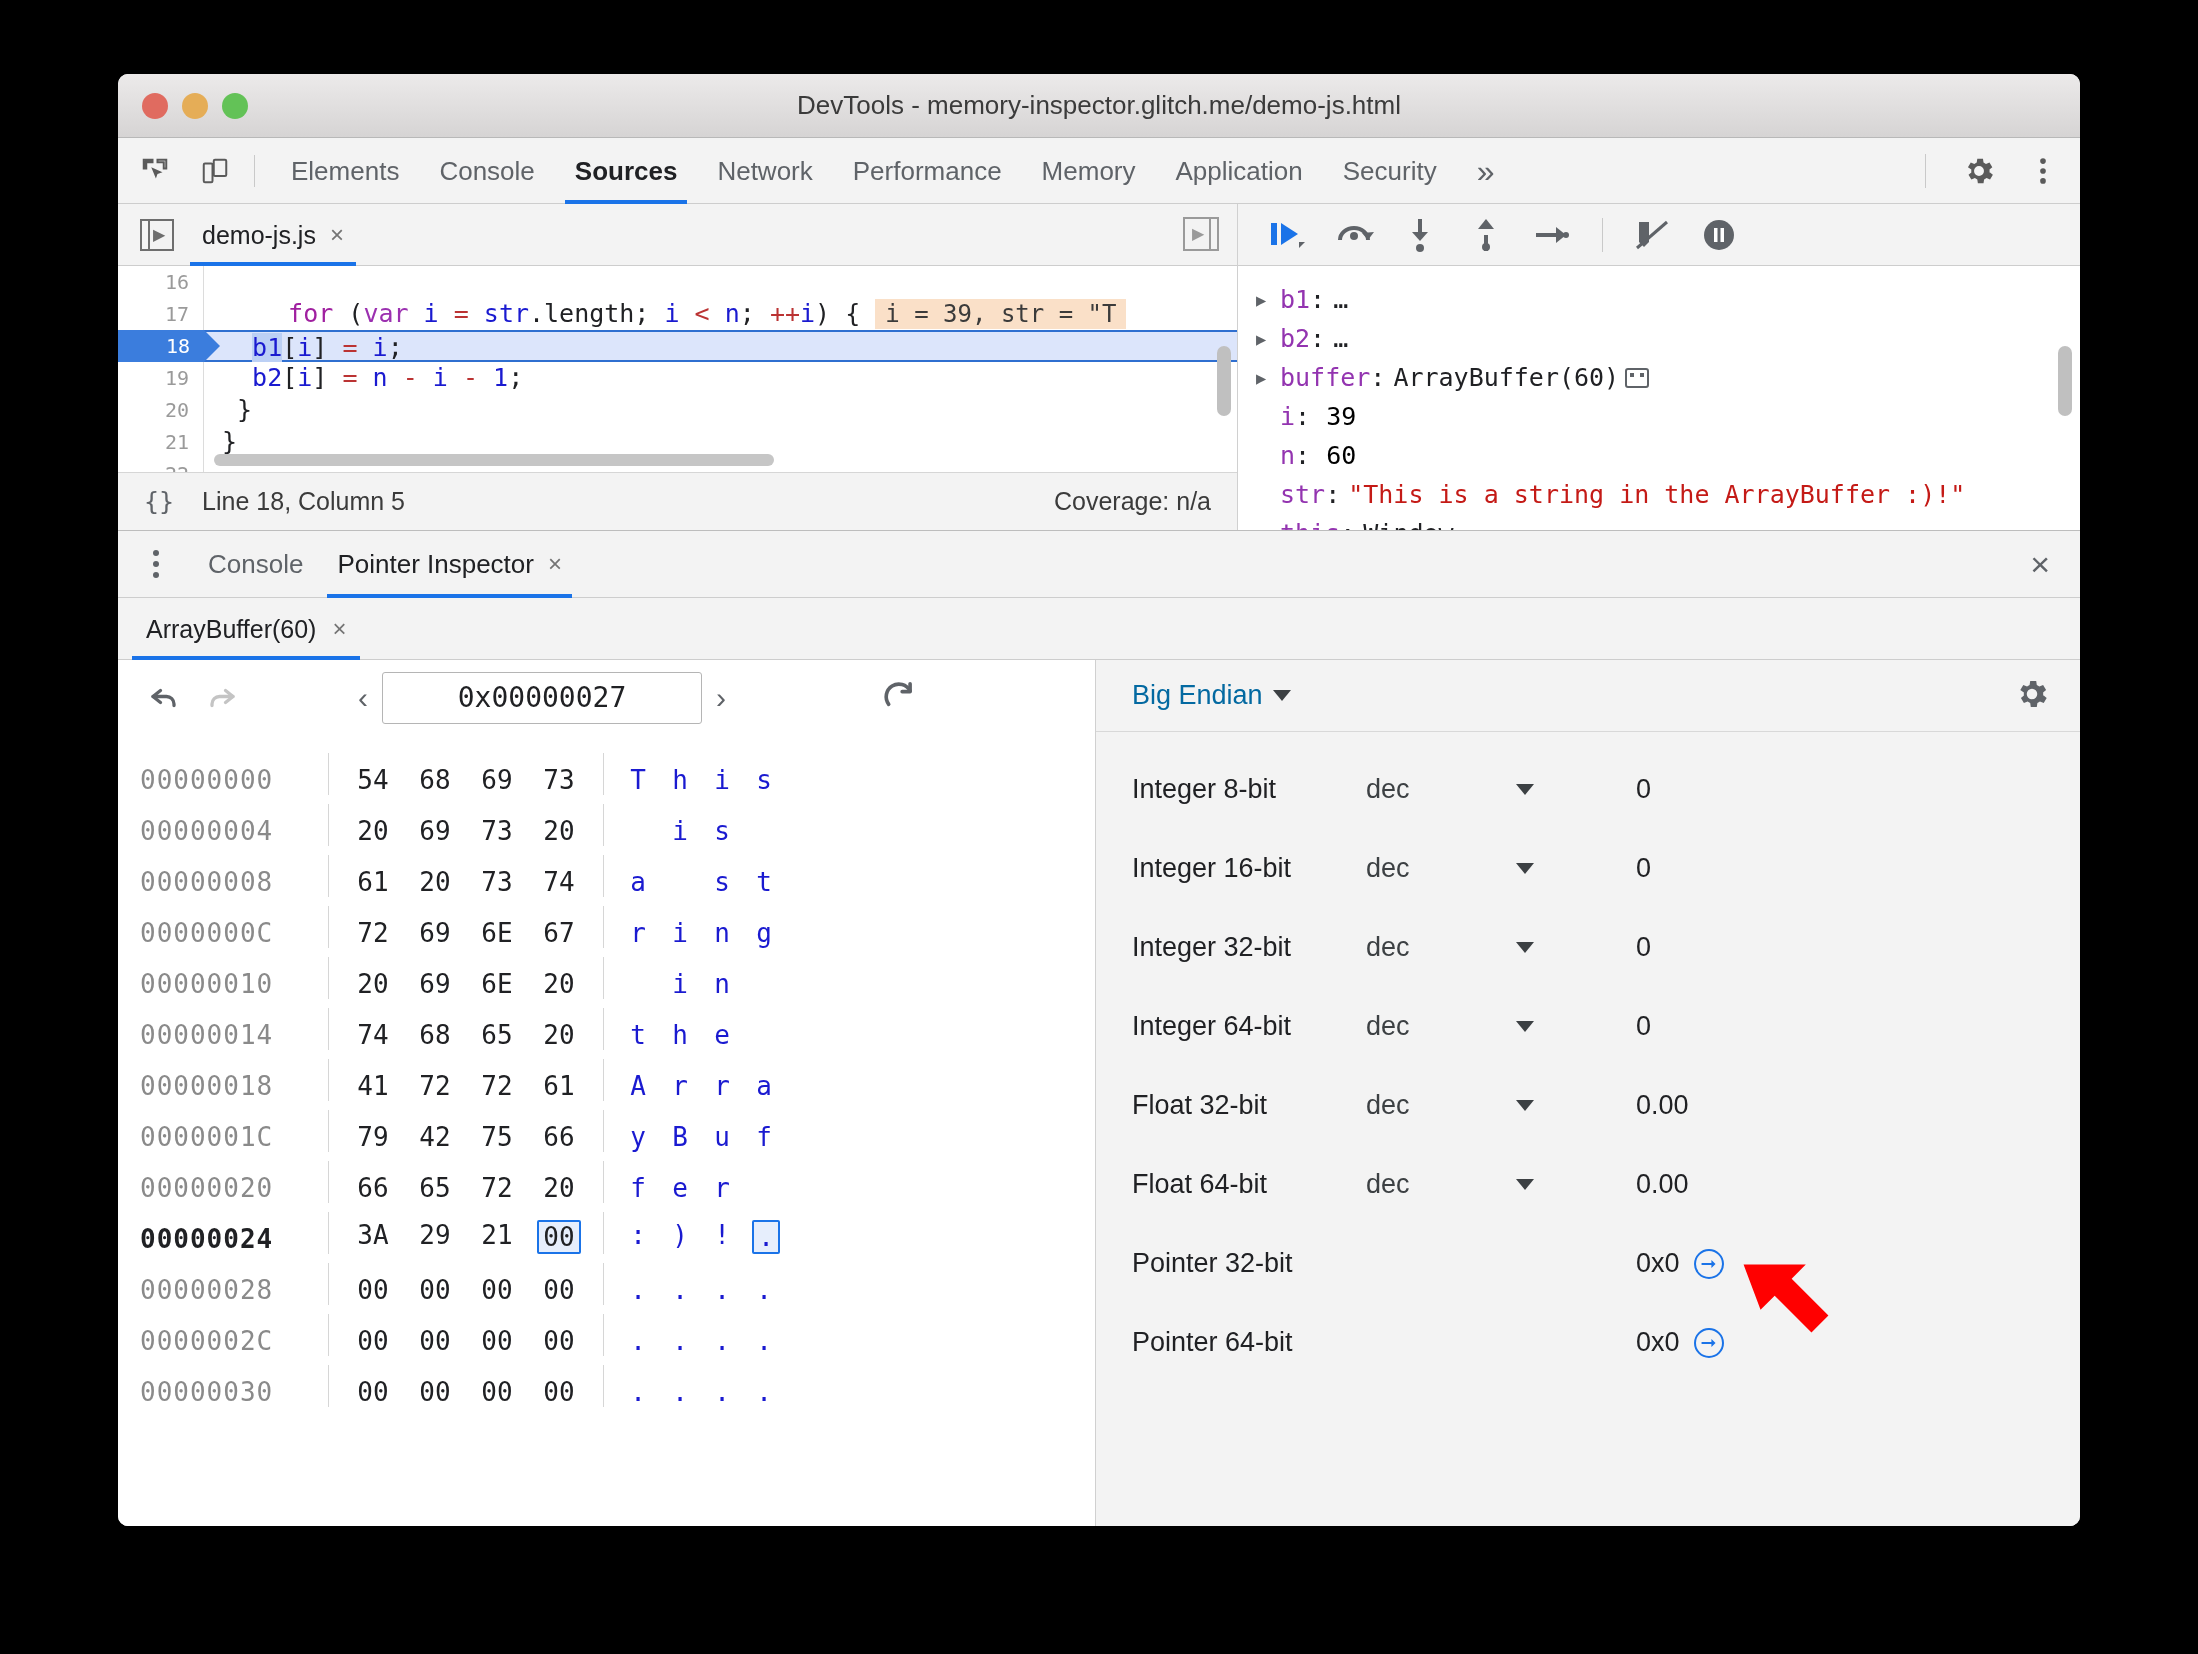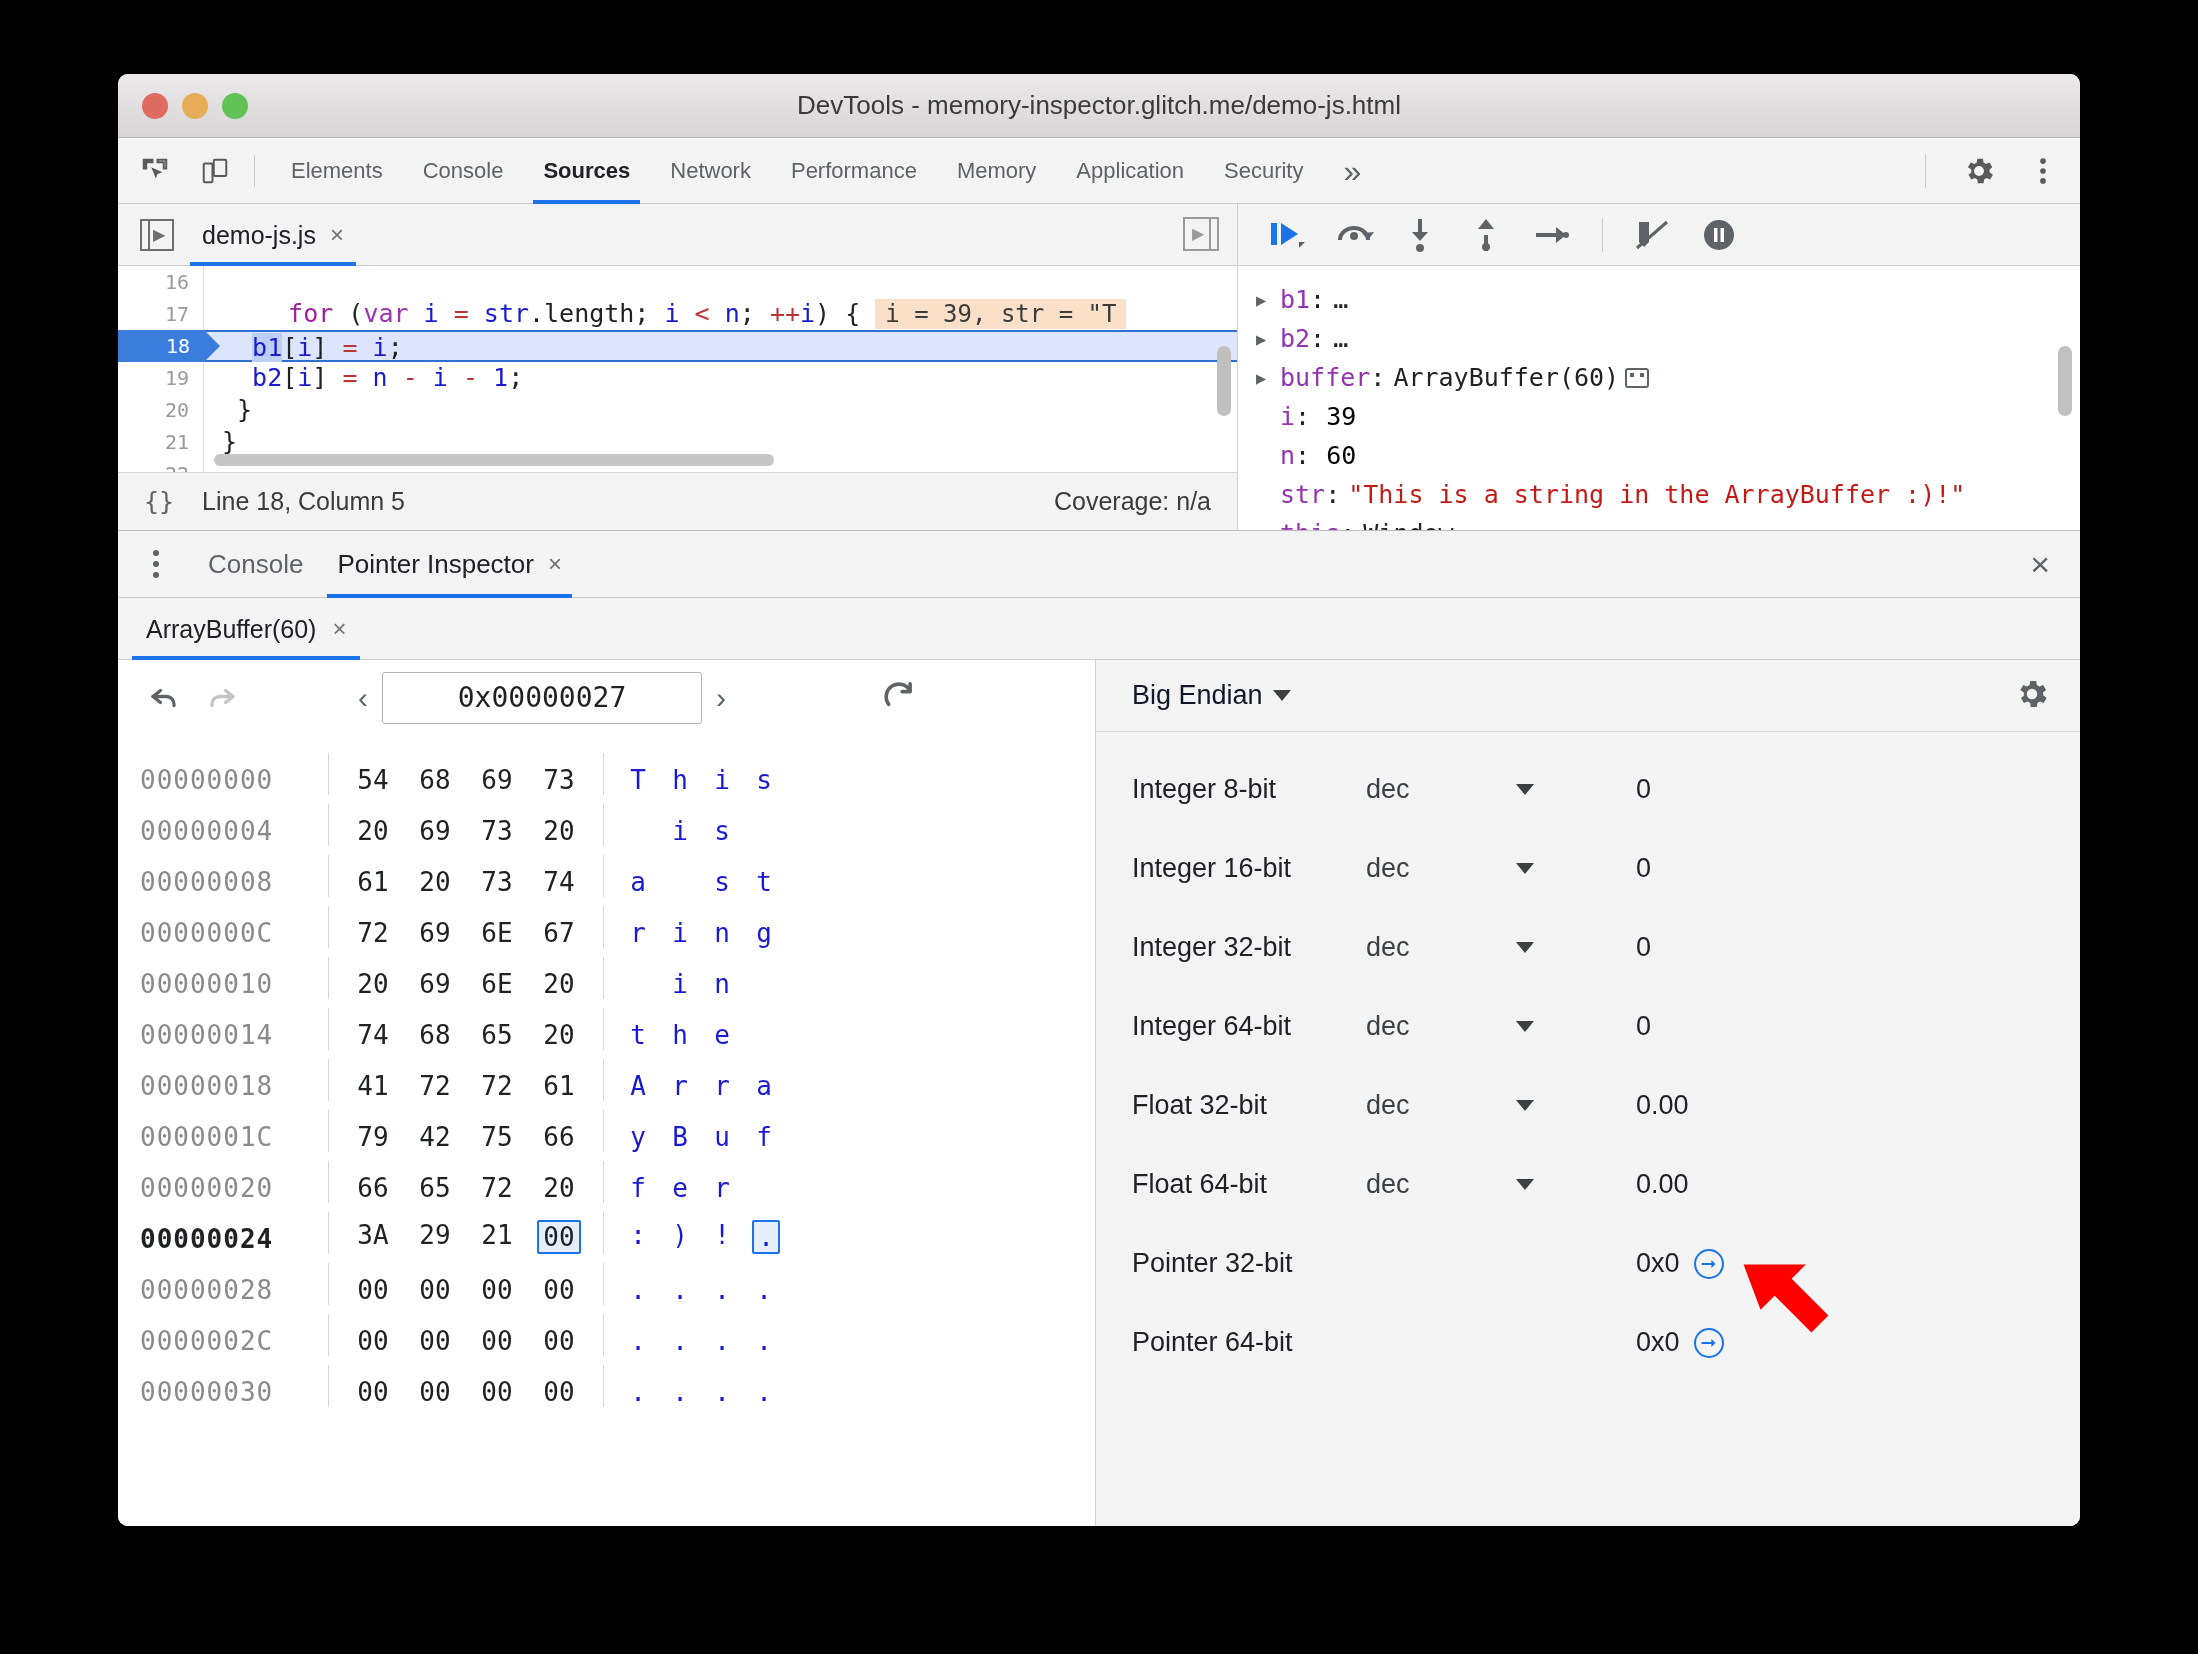--- a/index.html
+++ b/index.html
@@ -46,21 +46,21 @@
     flex: 0 0 auto;
   }
   .tb-icon {
     width: 46px; height: 46px; margin-left: 14px;
     display: flex; align-items: center; justify-content: center;
     color: #5a5a5a; cursor: pointer;
   }
   .tb-sep { width: 1px; height: 32px; background: #c9c9c9; margin: 0 16px; }
   .mtab {
     padding: 0 20px; height: 66px; line-height: 66px;
-    font-size: 22px; color: #5f6368; cursor: pointer;
+    font-size: 26px; color: #5f6368; cursor: pointer;
     position: relative; white-space: nowrap;
   }
   .mtab.active { color: #202124; font-weight: bold; }
   .mtab.active::after {
     content:''; position: absolute; left: 10px; right: 10px; bottom: 0;
     height: 4px; background: #1a73e8;
   }
   .tabs-spacer { flex: 1 1 auto; }
   .right-icons { display: flex; align-items: center; gap: 4px; padding-right: 14px; }
   .right-sep { width: 1px; height: 34px; background: #c9c9c9; margin: 0 12px; }
@@ -251,21 +251,21 @@
   .hx-chars { display: flex; gap: 18px; color: #1a1ad0; }
   .ch { width: 24px; text-align: center; }
   .ch.boxed { border: 2px solid #1a73e8; background: #e6eefc; border-radius: 2px; width: 28px; }
   
   .valuepane { flex: 1 1 auto; display: flex; flex-direction: column; background: #f3f3f3; }
   .vp-header {
     height: 72px; display: flex; align-items: center; border-bottom: 1px solid #d8d8d8;
     flex: 0 0 auto;
   }
   .endian-sel {
-    margin-left: 36px; font-size: 27px; color: #0f172a; display: flex;
+    margin-left: 36px; font-size: 27px; color: #0369a1; display: flex;
     align-items: center; gap: 10px; cursor: pointer;
   }
   .caret { width: 0; height: 0; border-left: 9px solid transparent; border-right: 9px solid transparent;
     border-top: 11px solid #3c4043; }
   .vp-gear { margin-left: auto; margin-right: 30px; cursor: pointer; color: #5f6368; }
   .vp-rows { flex: 1 1 auto; padding-top: 18px; overflow: hidden; }
   .vp-row { height: 79px; display: flex; align-items: center; font-size: 27px; color: #202124; }
   .vp-label { width: 270px; padding-left: 36px; }
   .vp-mode { width: 150px; color: #3c4043; }
   .vp-caret { width: 120px; display: flex; align-items: center; }

